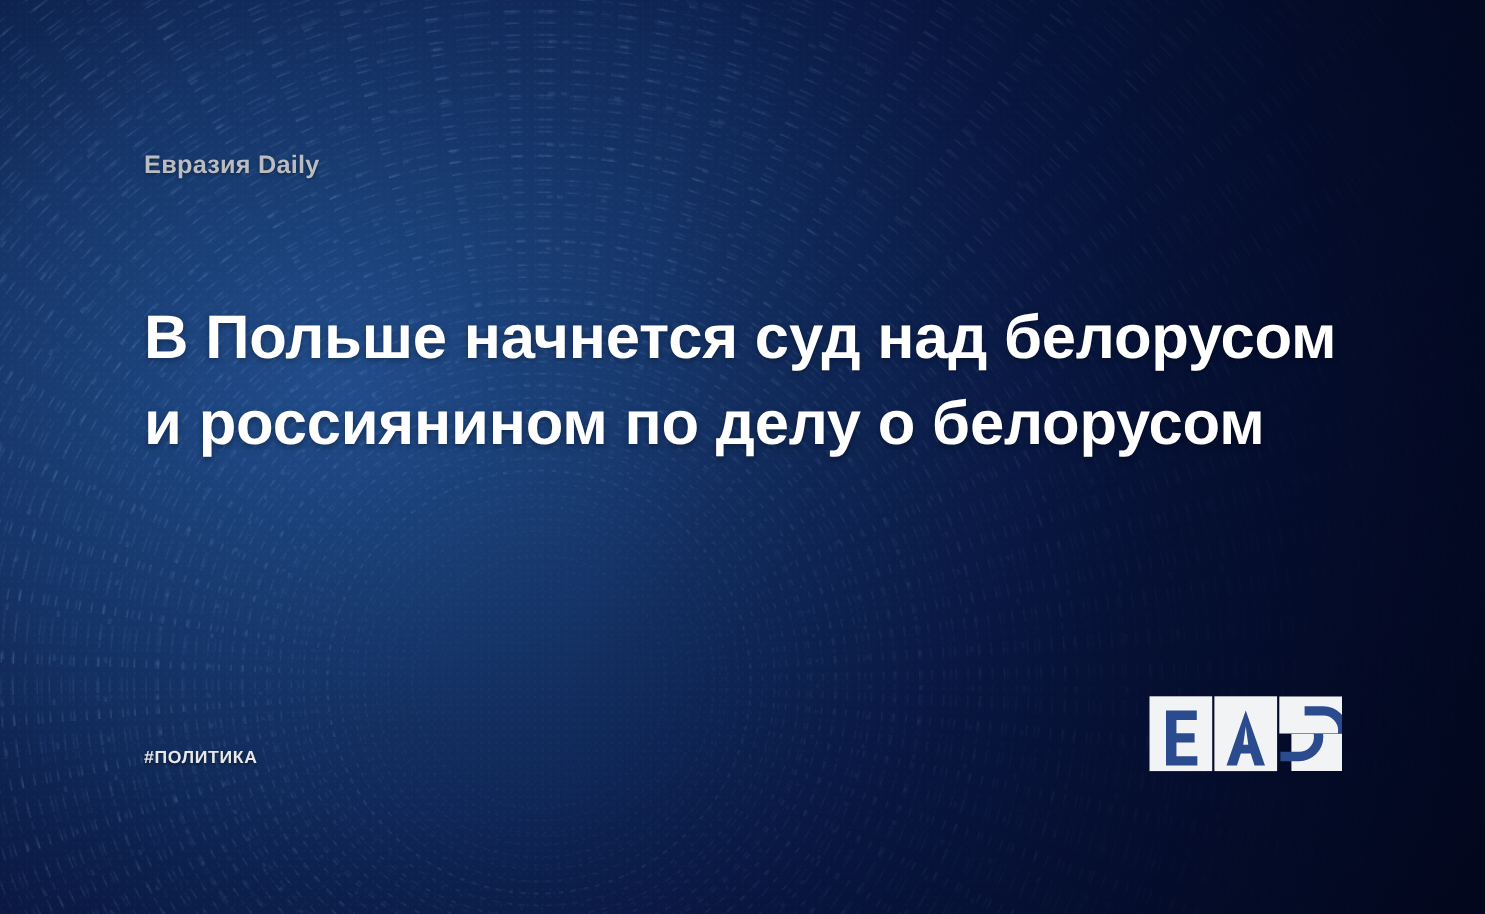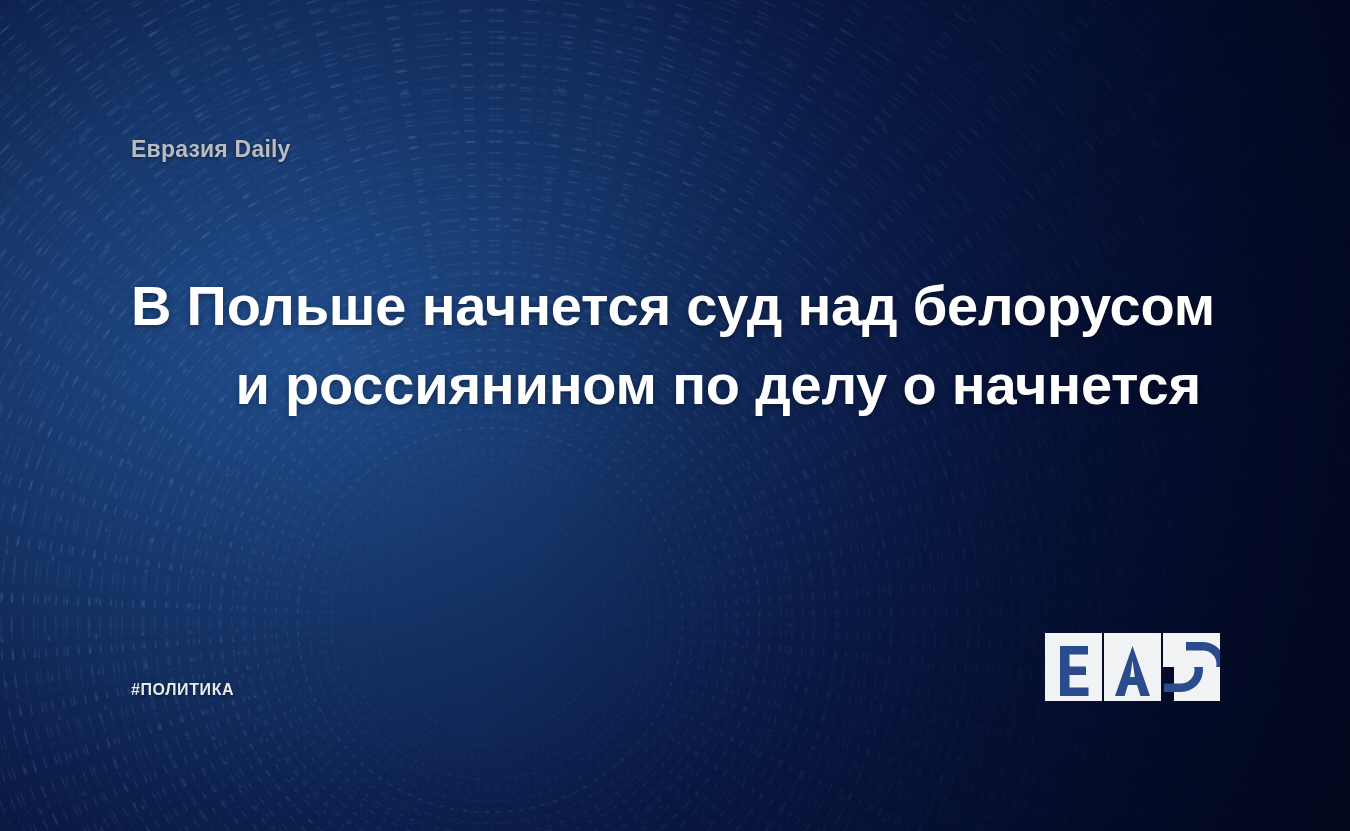--- a/index.html
+++ b/index.html
@@ -156,21 +156,20 @@
     left: 131px;
     top: 266px;
     width: 1070px;
     margin: 0;
     font-size: 56px;
     line-height: 79px;
     font-weight: bold;
     color: #ffffff;
     letter-spacing: -0.2px;
     text-shadow: 0 2px 6px rgba(0,0,0,0.35);
-    text-align: right;
   }
   .headline .ln { display: block; white-space: nowrap; }
 
   .tag {
     position: absolute;
     left: 131px;
     top: 681px;
     font-size: 16px;
     font-weight: bold;
     letter-spacing: 0.6px;
@@ -241,21 +240,21 @@
   <div class="grain"></div>
   <div class="bg-dark-right"></div>
   <div class="bg-vignette"></div>
 
   <div class="content">
 
     <div class="brand">Евразия Daily</div>
 
     <h1 class="headline">
       <span class="ln">В Польше начнется суд над белорусом</span>
-      <span class="ln">и россиянином по делу о начнется</span>
+      <span class="ln">и россиянином по делу о белорусом</span>
     </h1>
 
     <div class="tag">#ПОЛИТИКА</div>
 
     <div class="logo">
 
       <div class="logo-tile">
         <svg viewBox="0 0 57 68" aria-hidden="true">
           <path class="logo-letter" d="M15 13 h28 v8.5 H24.5 v12 H41 v8.5 H24.5 v12.5 H43.5 V63 H15 Z"></path>
         </svg>

